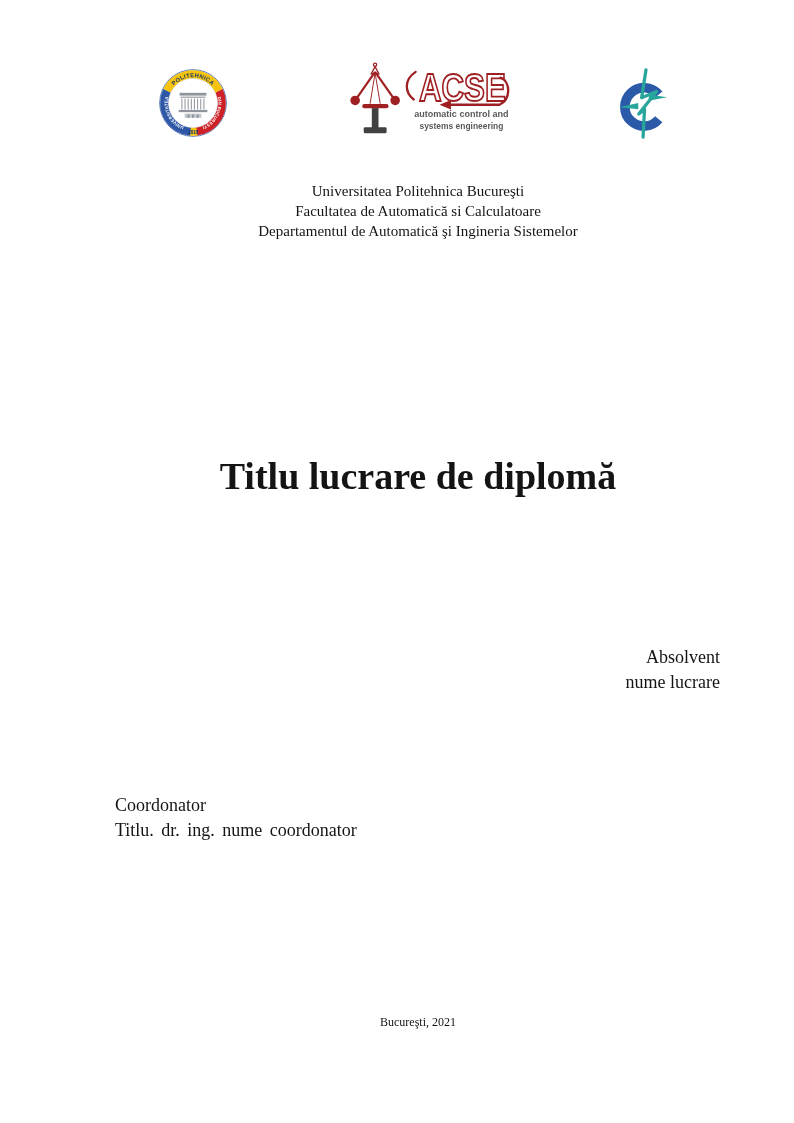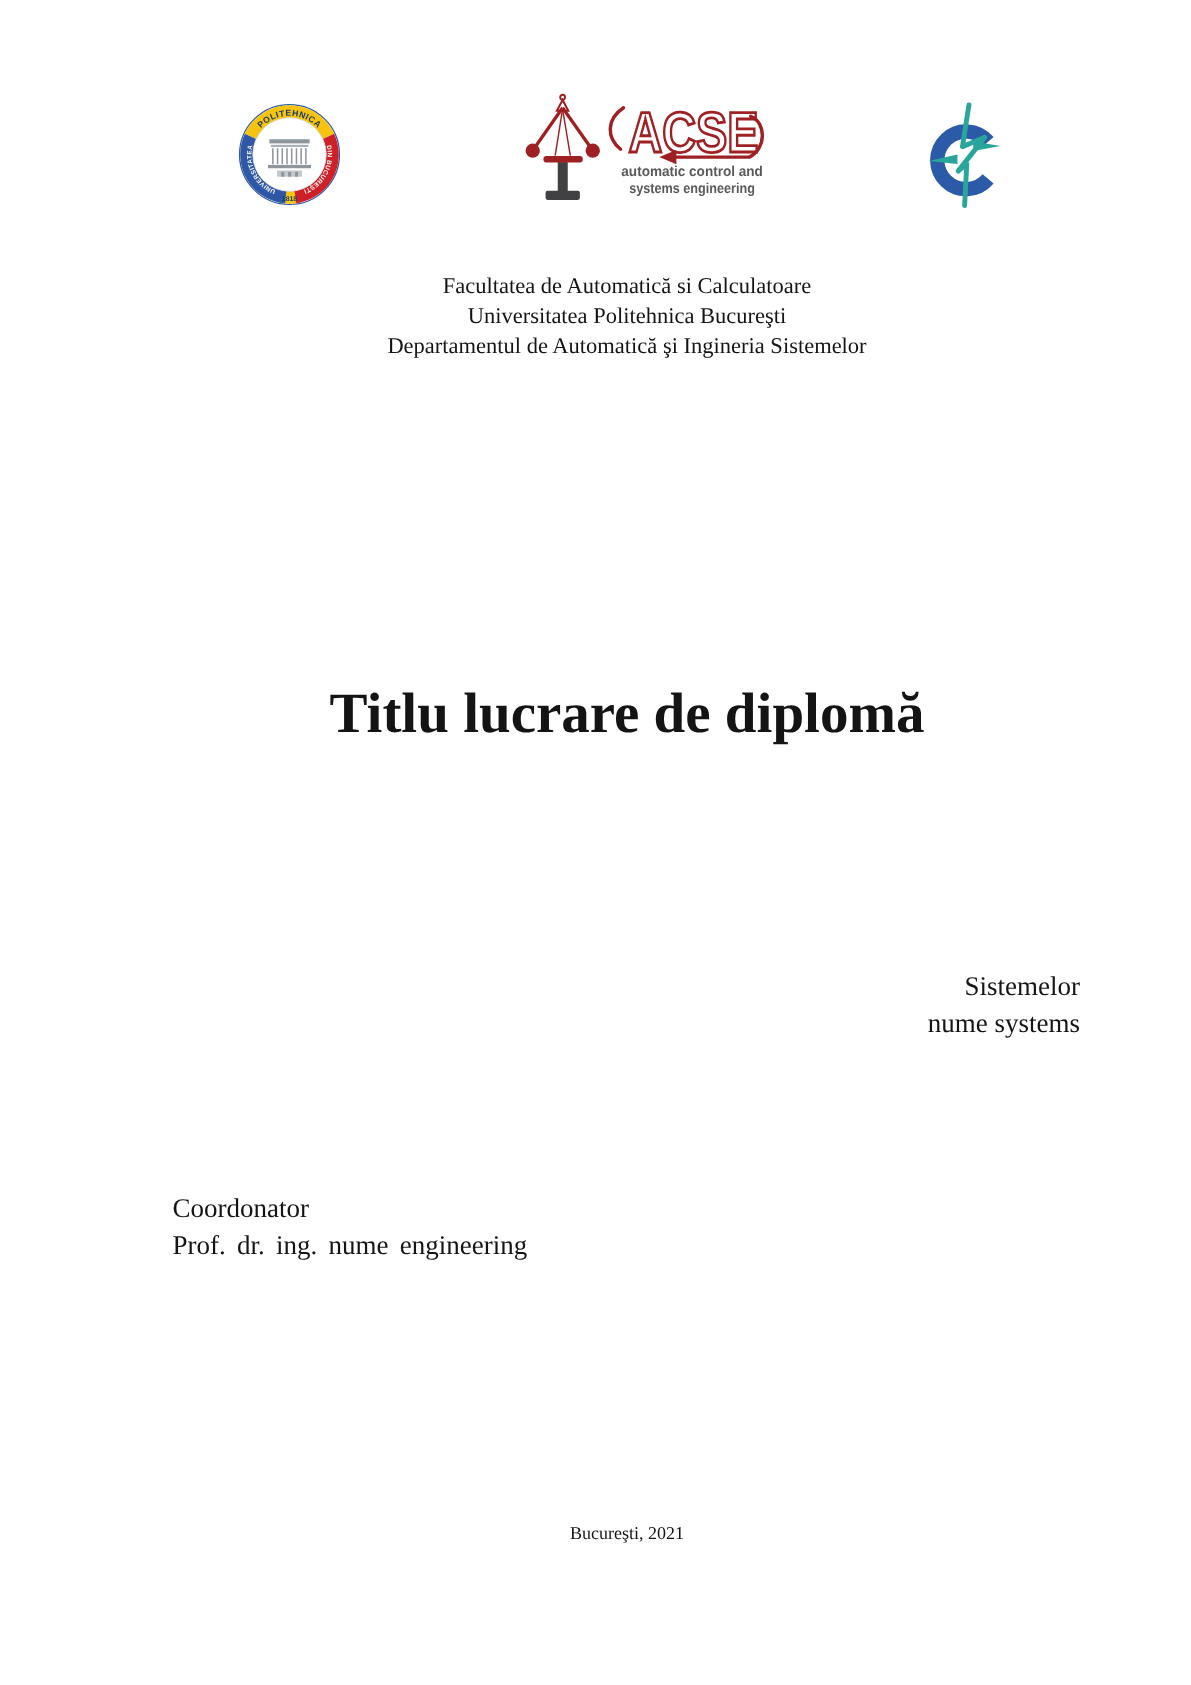--- a/index.html
+++ b/index.html
@@ -122,32 +122,32 @@
   <svg class="logo logo-fac" viewBox="0 0 60 75" aria-hidden="true">
     <path d="M 44.3,27.6 A 20,20 0 1 0 44.3,53.4" fill="none" stroke="#2b5aa8" stroke-width="10"></path>
     <g>
       <polygon points="53,30.5 34,27.5 34,34" fill="#28a69b"></polygon>
       <polygon points="3,41 23,36.5 23,43" fill="#28a69b"></polygon>
       <path d="M 31,2 L 26.5,31 L 42,24.5 L 23.5,48 L 29.5,43 L 28,72" fill="none" stroke="#28a69b" stroke-width="3.4" stroke-linejoin="round" stroke-linecap="round"></path>
     </g>
   </svg>
 
   <div class="tblock institution">
+    <div>Universitatea Politehnica Bucureşti</div>
     <div>Facultatea de Automatică si Calculatoare</div>
-    <div>Universitatea Politehnica Bucureşti</div>
     <div>Departamentul de Automatică şi Ingineria Sistemelor</div>
   </div>
 
   <h2 class="tblock subtitle">Titlu lucrare de diplomă</h2>
 
   <div class="author">
-    <div>Sistemelor</div>
-    <div>nume systems</div>
+    <div>Absolvent</div>
+    <div>nume lucrare</div>
   </div>
 
   <div class="coordinator">
     <div>Coordonator</div>
-    <div class="wide">Prof. dr. ing. nume engineering</div>
+    <div class="wide">Titlu. dr. ing. nume coordonator</div>
   </div>
 
   <div class="tblock footer">Bucureşti, 2021</div>
 
 </div>
 
 </body></html>

